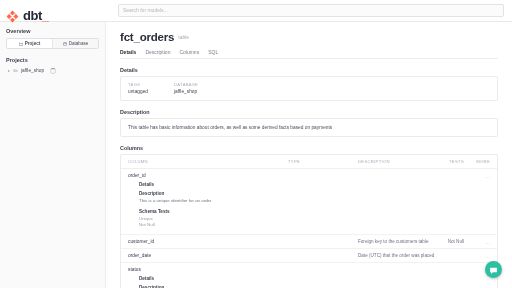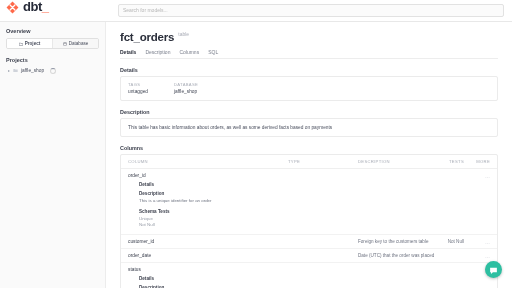--- a/index.html
+++ b/index.html
@@ -17,21 +17,21 @@
     background: #ffffff;
     border-bottom: 1px solid #e8e8e8;
     display: flex;
     align-items: center;
     flex: 0 0 auto;
   }
   .brand {
     width: 106px;
     height: 22px;
     display: flex;
-    align-items: flex-start;
+    align-items: flex-end;
     gap: 4px;
     padding-left: 6px;
   }
   .logo-mark {
     width: 13px; height: 13px;
     position: relative;
     flex: 0 0 auto;
   }
   .logo-word {
     font-size: 13px;
@@ -139,21 +139,21 @@
   
   .main {
     flex: 1;
     background: #ffffff;
     padding: 9px 14px 0 14px;
     overflow: hidden;
     min-width: 0;
   }
   .title-row {
     display: flex;
-    align-items: flex-start;
+    align-items: center;
     gap: 4px;
   }
   .page-title {
     font-size: 11.5px;
     font-weight: 700;
     color: #2b2f3b;
     letter-spacing: -0.2px;
   }
   .page-kind {
     font-size: 5px;

